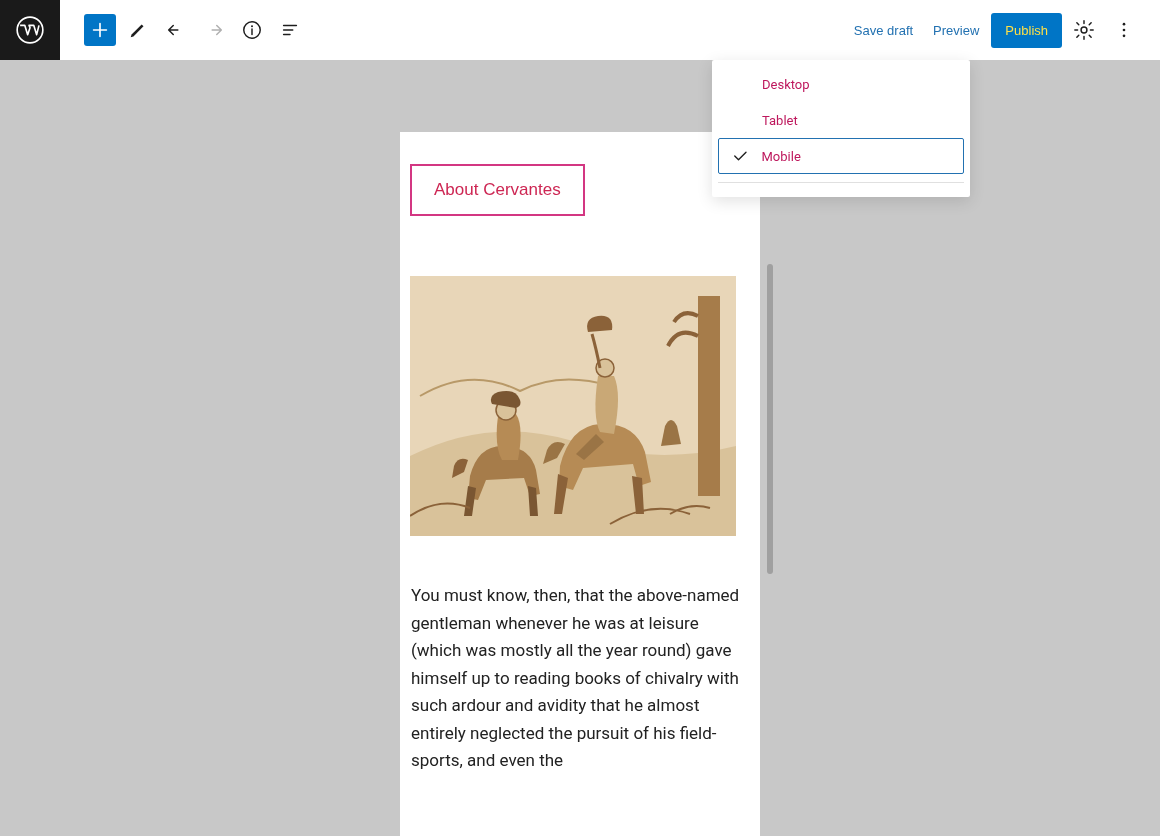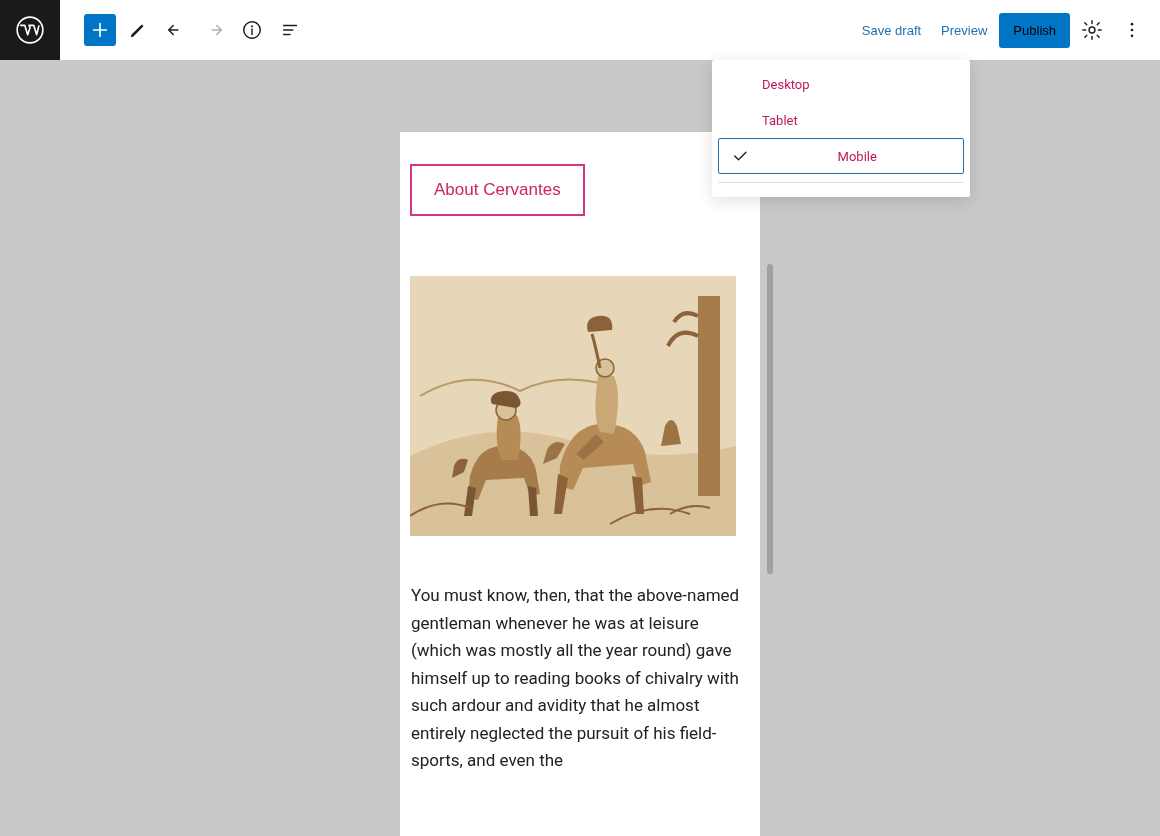--- a/index.html
+++ b/index.html
@@ -3,39 +3,39 @@
 <meta charset="utf-8">
 <style>
 * { box-sizing: border-box; margin: 0; padding: 0; }
 body { font-family: -apple-system, BlinkMacSystemFont, "Segoe UI", Roboto, sans-serif; background: #c8c8c8; width: 1160px; height: 836px; overflow: hidden; position: relative; }
 
 .topbar { position: absolute; top: 0; left: 0; right: 0; height: 60px; background: #fff; display: flex; align-items: center; z-index: 10; }
 .wp-logo { width: 60px; height: 60px; background: #1a1a1a; display: flex; align-items: center; justify-content: center; flex-shrink: 0; }
 .toolbar-left { display: flex; align-items: center; gap: 6px; padding-left: 24px; }
 .tb-btn { width: 32px; height: 32px; display: flex; align-items: center; justify-content: center; border: none; background: transparent; cursor: pointer; border-radius: 3px; }
 .tb-add { background: #0075c6; color: #fff; width: 32px; height: 32px; border-radius: 3px; }
-.toolbar-right { margin-left: auto; display: flex; align-items: center; gap: 4px; padding-right: 10px; }
+.toolbar-right { margin-left: auto; display: flex; align-items: center; gap: 4px; padding-right: 18px; }
 .link-btn { color: #2271b1; font-size: 13px; background: none; border: none; cursor: pointer; padding: 6px 8px; }
-.publish-btn { background: #0075c6; color: #000000; border: none; border-radius: 3px; font-size: 13px; padding: 10px 14px; cursor: pointer; }
+.publish-btn { background: #0075c6; color: #fde047; border: none; border-radius: 3px; font-size: 13px; padding: 10px 14px; cursor: pointer; }
 .icon-btn { width: 36px; height: 36px; display: flex; align-items: center; justify-content: center; background: none; border: none; cursor: pointer; }
 
 .canvas { position: absolute; top: 60px; left: 0; right: 0; bottom: 0; display: flex; justify-content: center; padding-top: 72px; }
 .page-frame { position: relative; }
 .page { width: 360px; height: 772px; background: #fff; overflow-y: auto; padding: 32px 10px 0 10px; }
 .page-scrollbar { position: absolute; right: -13px; top: 132px; width: 6px; height: 310px; background: #a0a0a0; border-radius: 3px; }
 
 .about-btn { display: inline-block; border: 2px solid #d33682; color: #cd2653; padding: 14px 22px; font-size: 17px; background: #fff; }
 
 .illustration { margin-top: 60px; width: 326px; height: 260px; display: block; }
 
 .body-text { margin-top: 46px; font-size: 17px; line-height: 1.62; color: #222; padding: 0 1px; }
 
 .preview-menu { position: absolute; top: 60px; right: 190px; width: 258px; background: #fff; box-shadow: 0 4px 16px rgba(0,0,0,0.12); border-radius: 2px; padding: 6px; z-index: 20; }
 .menu-item { display: flex; align-items: center; height: 36px; padding: 0 10px 0 44px; font-size: 13px; color: #be185d; cursor: pointer; position: relative; border-radius: 2px; }
-.menu-item.selected { border: 1.5px solid #2271b1; padding-left: 42.5px; justify-content: center; }
+.menu-item.selected { border: 1.5px solid #2271b1; padding-left: 42.5px; }
 .menu-item .check { position: absolute; left: 12px; top: 50%; transform: translateY(-50%); }
 .menu-sep { height: 1px; background: #e0e0e0; margin: 8px 0; }
 .menu-item .ext { position: absolute; left: 12px; top: 50%; transform: translateY(-50%); }
 </style>
 </head>
 <body>
 
 <div class="topbar">
   <div class="wp-logo">
     <svg width="28" height="28" viewBox="0 0 24 24">

